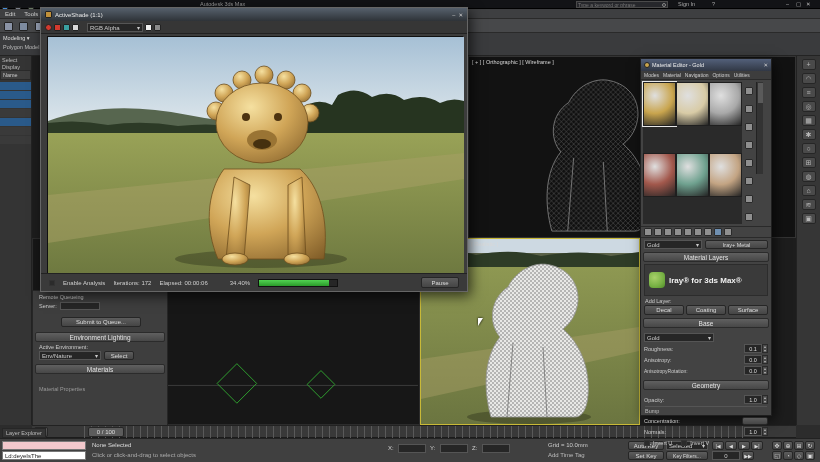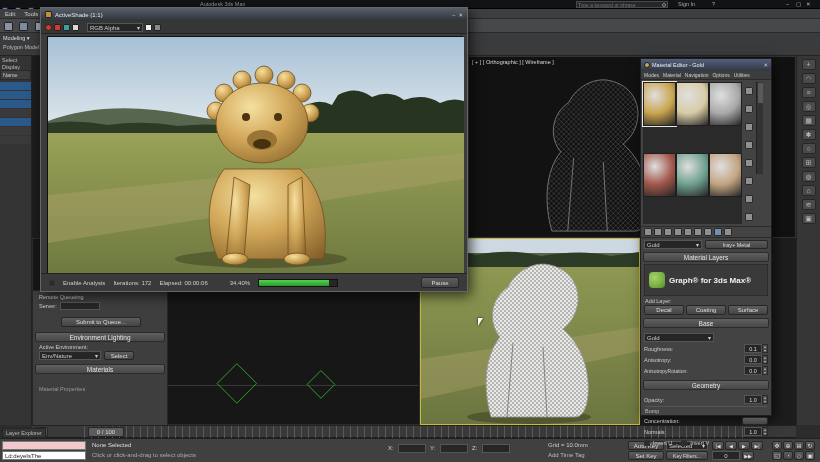--- a/index.html
+++ b/index.html
@@ -313,21 +313,21 @@
         <span>Gold</span>
         <span>▾</span>
       </span>
     <span class="btn" style="flex:1;height:9px;line-height:8px;font-size:5.5px">Iray+ Metal</span>
   </div>
 
   <div class="rollout" style="height:10px;line-height:9px;margin:1px 2px"><span>Material Layers</span></div>
 
   <div style="height:32px;margin:2px 3px;background:#3a3a3a;border:1px solid #2c2c2c;display:flex;align-items:center;gap:4px;padding:0 4px">
     <span style="width:16px;height:16px;border-radius:4px;background:radial-gradient(circle at 35% 35%, #a8d06a, #76b043 60%, #4f8a28);display:inline-block"></span>
-    <span style="font-size:8px;font-weight:bold;color:#f0f0f0">Graph® for 3ds Max®</span>
+    <span style="font-size:8px;font-weight:bold;color:#f0f0f0">Iray® for 3ds Max®</span>
   </div>
 
   <div class="micro" style="margin:1px 4px;color:#ccc">Add Layer:</div>
   <div style="display:flex;gap:2px;margin:1px 3px">
     <span class="btn" style="flex:1;height:10px;line-height:9px">Decal</span>
     <span class="btn" style="flex:1;height:10px;line-height:9px">Coating</span>
     <span class="btn" style="flex:1;height:10px;line-height:9px">Surface</span>
   </div>
 
   <div class="rollout" style="height:10px;line-height:9px;margin:3px 2px"><span>Base</span></div>

